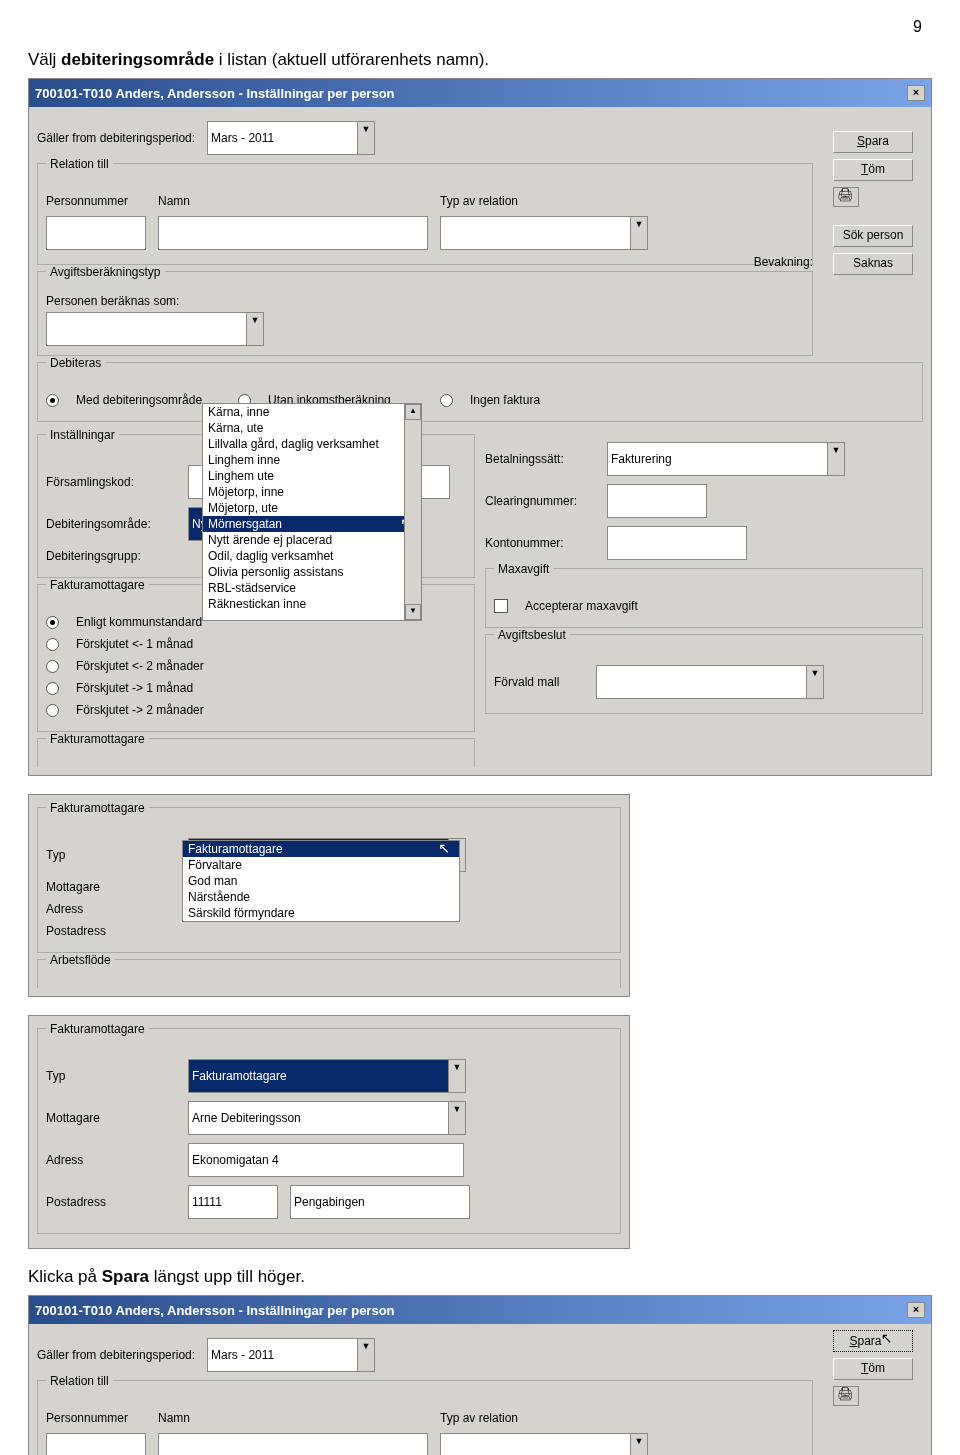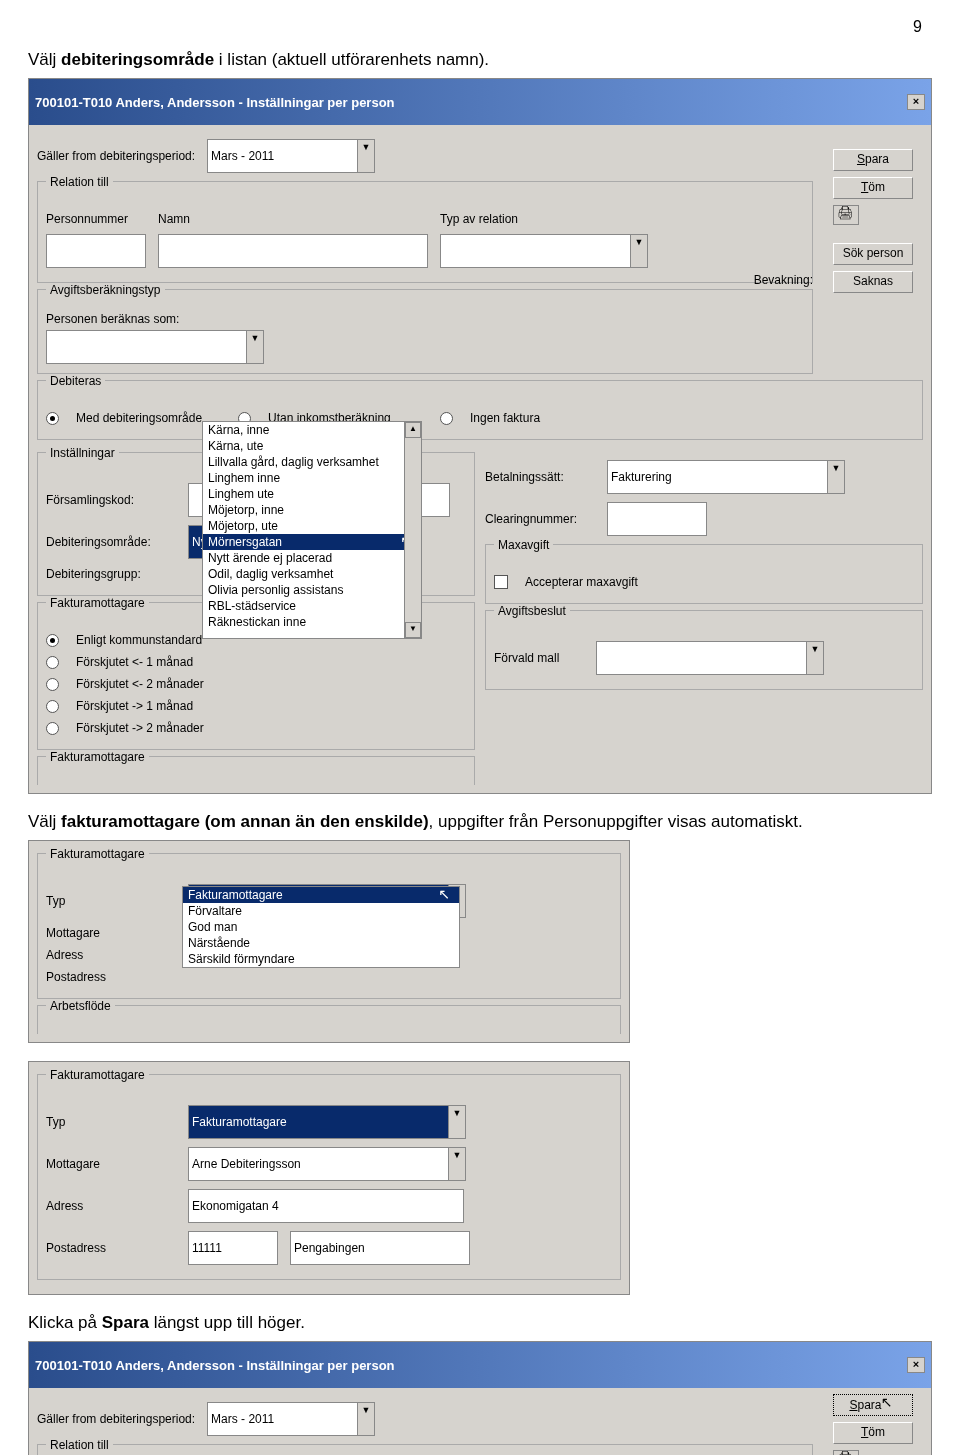--- a/index.html
+++ b/index.html
@@ -1,18 +1,18 @@
 <!DOCTYPE html>
 <html><head>
 <meta charset="utf-8">
 <style>
   body { margin:0; background:#fff; font-family:Arial,Helvetica,sans-serif; font-size:15px; color:#000; width:960px; }
   .page { padding:18px 28px 30px 28px; }
   .shot { background:#d6d3ce; border:1px solid #888; margin:8px 0 18px 0; }
-  .titlebar { background:linear-gradient(to right,#2a4d8c,#7aa3e8); color:#fff; font-size:13px; font-weight:bold; padding:15px 6px; display:flex; justify-content:space-between; align-items:center; }
+  .titlebar { background:linear-gradient(to right,#2a4d8c,#7aa3e8); color:#fff; font-size:13px; font-weight:bold; padding:6px 6px; display:flex; justify-content:space-between; align-items:center; }
   .closebox { background:#d6d3ce; color:#000; width:16px; height:14px; border:1px solid #888; font-size:11px; line-height:12px; text-align:center; font-weight:bold; }
   .inner { padding:6px 8px 8px 8px; font-size:12px; }
   .row { display:flex; align-items:center; gap:12px; margin:8px 0; }
   .lbl { font-size:12px; }
   .fld { background:#fff; border:1px solid #888; height:17px; box-sizing:border-box; padding:16px 3px; font-size:12px; display:inline-flex; align-items:center; white-space:nowrap; overflow:hidden; }
   .combo { display:inline-flex; }
   .combo .fld { border-right:none; }
   .combo .arrow { width:16px; background:#d6d3ce; border:1px solid #888; font-size:9px; text-align:center; line-height:15px; }
   .btn { background:#d6d3ce; border:1px solid #fff; border-right-color:#888; border-bottom-color:#888; width:78px; height:20px; font-size:12px; text-align:center; line-height:18px; }
   .btncol { position:absolute; right:18px; top:24px; display:flex; flex-direction:column; gap:6px; }
@@ -190,20 +190,24 @@
             <span class="lbl" style="width:110px">Betalningssätt:</span>
             <span class="combo">
                 <span class="fld" style="width:220px">Fakturering</span>
                 <span class="arrow">▼</span>
               </span>
           </div>
           <div class="row">
               <span class="lbl" style="width:110px">Clearingnummer:</span>
               <span class="fld" style="width:100px"></span>
             </div>
+          <div class="row">
+              <span class="lbl" style="width:110px">Kontonummer:</span>
+              <span class="fld" style="width:140px"></span>
+            </div>
           <div class="group">
             <span class="group-title">Maxavgift</span>
             <div class="row">
                 <span class="chk"></span>
                 <span class="lbl">Accepterar maxavgift</span>
               </div>
           </div>
           <div class="group">
             <span class="group-title">Avgiftsbeslut</span>
             <div class="row">
@@ -212,23 +216,20 @@
                   <span class="fld" style="width:210px"></span>
                   <span class="arrow">▼</span>
                 </span>
             </div>
           </div>
         </div>
       </div>
     </div>
   </div>
 
-  <div class="body-text">
-    <span>Välj </span><b>fakturamottagare (om annan än den enskilde)</b><span>, uppgifter från Personuppgifter visas automatiskt.</span>
-  </div>
 
   <div class="shot" style="max-width:600px">
     <div class="inner">
       <div class="group" style="position:relative">
         <span class="group-title">Fakturamottagare</span>
         <div class="row">
             <span class="lbl" style="width:130px">Typ</span>
           <span class="combo">
               <span class="fld" style="width:260px;background:#082a6b;color:#fff">Fakturamottagare</span>
               <span class="arrow">▼</span>

